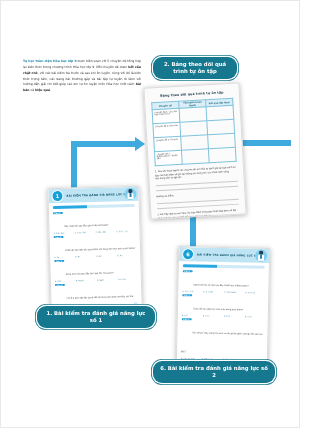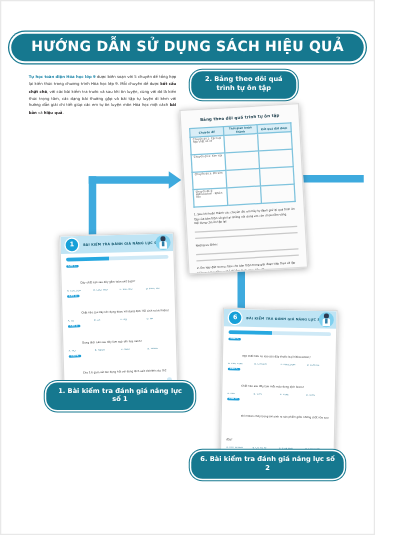--- a/index.html
+++ b/index.html
@@ -199,21 +199,20 @@
   #doc-test6{
     left:176px;top:246px;width:92px;height:120px;
     transform:rotate(1.2deg);
   }
 </style>
 </head>
 <body>
 
 <div id="page">
 
-  <div class="title-pill">HƯỚNG DẪN SỬ DỤNG SÁCH HIỆU QUẢ</div>
 
   <div class="intro">
     <span class="lead">Tự học toàn diện Hóa học lớp 9</span><span> được biên soạn với 5 chuyên đề tổng hợp lại kiến thức trong chương trình Hóa học lớp 9. Mỗi chuyên đề được </span><b>kết cấu chặt chẽ</b><span>, với các bài kiểm tra trước và sau khi ôn luyện, cùng với đó là kiến thức trọng tâm, các dạng bài thường gặp và bài tập tự luyện đi kèm với hướng dẫn giải chi tiết giúp các em tự ôn luyện môn Hóa học một cách </span><b>bài bản</b><span> và </span><b>hiệu quả</b><span>.</span>
   </div>
 
   <div class="arrow" id="a1-v"></div>
   <div class="arrow" id="a1-h"></div>
   <div class="arrowhead" id="a1-head"></div>
   <div class="arrow" id="a2-h"></div>
   <div class="arrow" id="a3-v"></div>

